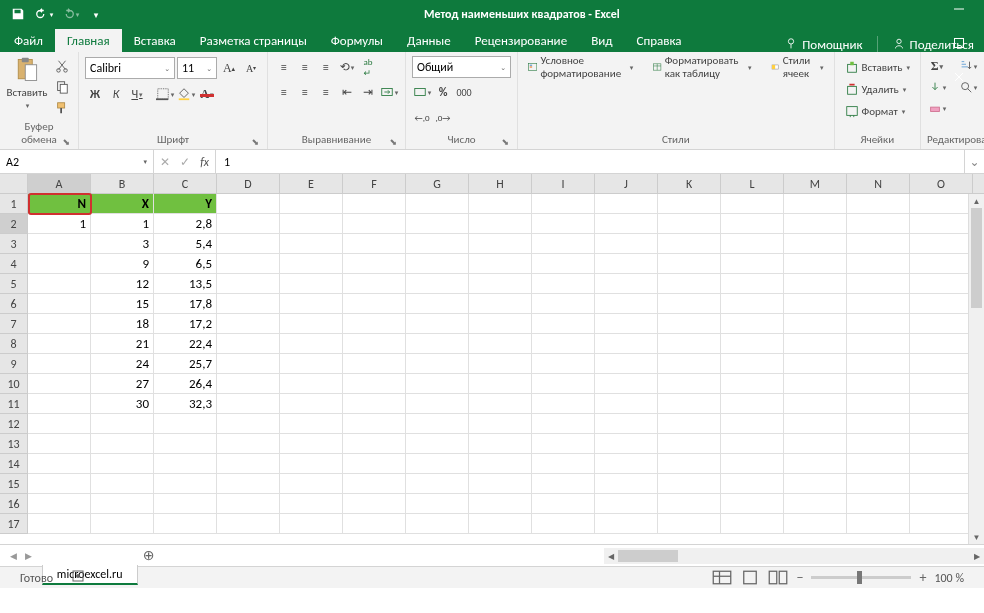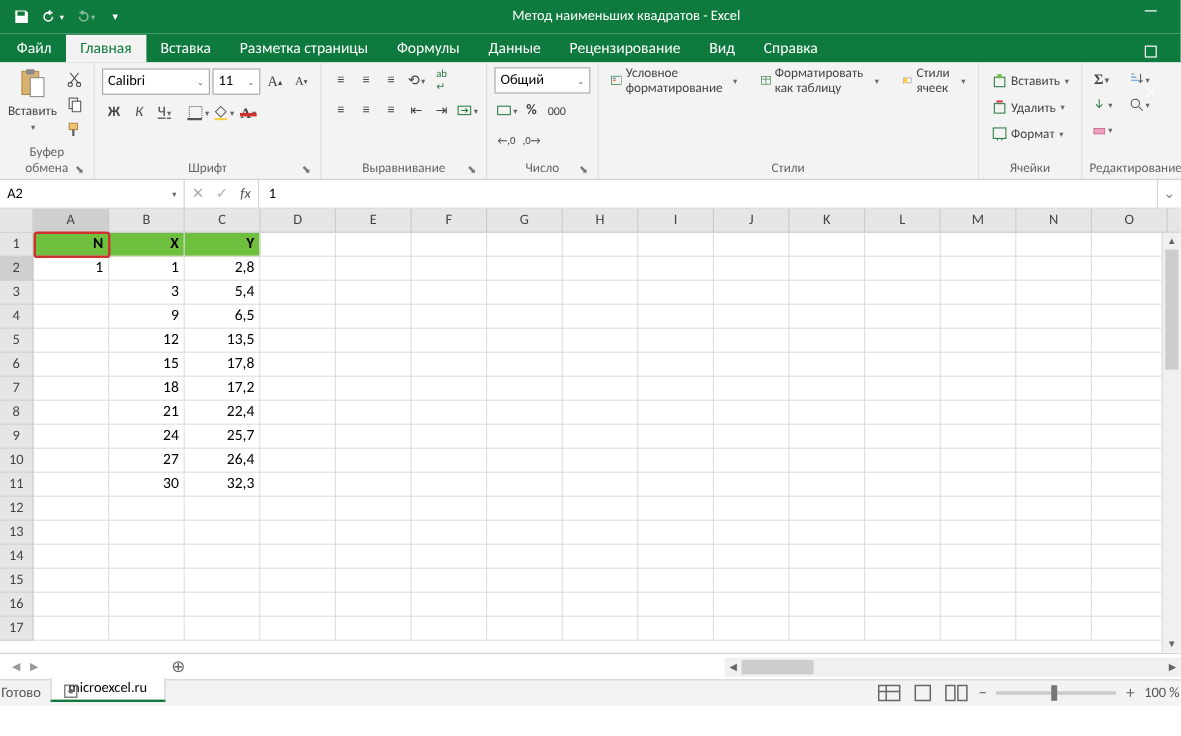--- a/index.html
+++ b/index.html
@@ -3,21 +3,21 @@
 <meta charset="utf-8">
 <style>
 * { margin: 0; padding: 0; box-sizing: border-box; font-family: "Segoe UI", Calibri, sans-serif; }
 body { width: 984px; height: 613px; overflow: hidden; background: #fff; font-size: 12px; user-select: none; }
 
 
 .titlebar { height: 28px; background: #0e7a3d; display: flex; align-items: center; color: #fff; }
 .qat { display: flex; align-items: center; gap: 2px; padding-left: 6px; }
 .qat-btn { width: 24px; height: 24px; display: flex; align-items: center; justify-content: center; }
 .qat-btn svg { width: 14px; height: 14px; }
-.title-text { flex: 1; text-align: center; font-size: 12px; font-weight: 400; }
+.title-text { flex: 1; text-align: center; font-size: 12px; font-weight: 700; }
 .title-right { display: flex; align-items: center; gap: 6px; padding-right: 2px; flex-direction: column; }
 .login-btn { background: #fff; color: #333; padding: 1px 10px; font-size: 12px; border: 1px solid #ccc; }
 .win-btn { width: 42px; height: 28px; display: flex; align-items: center; justify-content: center; }
 .win-btn svg { width: 12px; height: 12px; }
 
 
 .tabs { height: 24px; background: #0e7a3d; display: flex; align-items: flex-end; padding-left: 2px; }
 .tab { padding: 4px 12px; color: #fff; font-size: 13px; cursor: pointer; }
 .tab.active { background: #f3f3f3; color: #0e7a3d; }
 .tabs-right { margin-left: auto; display: flex; align-items: center; padding-right: 10px; gap: 14px; color: #fff; font-size: 13px; }
@@ -72,21 +72,21 @@
 .sheet-bar { height: 22px; border-top: 1px solid #d4d4d4; display: flex; align-items: center; background: #fff; }
 .sheet-nav { display: flex; gap: 8px; padding: 0 10px; color: #999; font-size: 9px; }
 .sheet-tab { padding: 2px 14px; border: 1px solid #ccc; border-top: none; background: #fff; font-size: 12px; border-bottom: 2px solid #0e7a3d; margin-top: 39px; }
 .sheet-add { width: 22px; text-align: center; color: #666; font-size: 14px; }
 .hscroll { margin-left: auto; width: 380px; height: 16px; background: #f0f0f0; display: flex; align-items: center; position: relative; }
 .hscroll .arrow { width: 14px; text-align: center; font-size: 8px; color: #666; }
 .hscroll .track { flex: 1; position: relative; height: 12px; }
 .hscroll .thumb { position: absolute; left: 0; width: 60px; top: 0; bottom: 0; background: #cdcdcd; }
 
 
-.status-bar { height: 22px; background: #f3f3f3; border-top: 1px solid #d4d4d4; display: flex; align-items: center; padding: 0 1px; font-size: 12px; color: #555; }
+.status-bar { height: 22px; background: #f3f3f3; border-top: 1px solid #d4d4d4; display: flex; align-items: center; padding: 0 20px; font-size: 12px; color: #555; }
 .status-right { margin-left: auto; display: flex; align-items: center; gap: 8px; }
 .view-btn { width: 20px; height: 16px; display: flex; align-items: center; justify-content: center; }
 .zoom-slider { width: 100px; height: 3px; background: #ccc; position: relative; }
 .zoom-slider .tick { position: absolute; top: -4px; left: 48px; width: 1px; height: 11px; background: #888; }
 .zoom-slider .handle { position: absolute; top: -5px; left: 46px; width: 5px; height: 13px; background: #777; }
 </style>
 </head>
 <body>
 
 <div class="titlebar">
@@ -143,20 +143,37 @@
 <div class="tabs">
   <div class="tab">Файл</div>
   <div class="tab active">Главная</div>
   <div class="tab">Вставка</div>
   <div class="tab">Разметка страницы</div>
   <div class="tab">Формулы</div>
   <div class="tab">Данные</div>
   <div class="tab">Рецензирование</div>
   <div class="tab">Вид</div>
   <div class="tab">Справка</div>
+  <div class="tabs-right">
+    <div style="display:flex;align-items:center;gap:4px">
+        <svg width="14" height="14" viewBox="0 0 16 16">
+          <circle cx="8" cy="5" r="3" fill="none" stroke="#fff"></circle>
+          <path d="M8 8v5" stroke="#fff"></path>
+        </svg>
+        <span>Помощник</span>
+      </div>
+    <div class="sep"></div>
+    <div style="display:flex;align-items:center;gap:4px">
+        <svg width="14" height="14" viewBox="0 0 16 16">
+          <circle cx="8" cy="5" r="2.5" fill="none" stroke="#fff"></circle>
+          <path d="M4 13c0-2 2-3 4-3s4 1 4 3" fill="none" stroke="#fff"></path>
+        </svg>
+        <span>Поделиться</span>
+      </div>
+  </div>
 </div>
 
 <div class="ribbon">
 
   <div class="group">
     <div class="group-body">
       <div class="big-btn">
         <svg viewBox="0 0 32 32">
             <rect x="6" y="4" width="16" height="22" fill="#d9b26f" stroke="#b08b48"></rect>
             <rect x="10" y="2" width="8" height="5" rx="1" fill="#888"></rect>
@@ -260,21 +277,21 @@
             </svg>
             <span class="dd-caret">▾</span>
           </div>
       </div>
     </div>
     <div class="group-label"><span>Выравнивание</span><span class="launcher">⬊</span></div>
   </div>
 
   <div class="group">
     <div class="group-body" style="flex-direction:column;gap:3px">
-      <div class="font-select" style="width:80px">
+      <div class="font-select" style="width:99px">
           <span>Общий</span>
           <span class="dd-caret">⌄</span>
         </div>
       <div class="btn-row">
         <div class="icon-btn">
             <svg viewBox="0 0 16 16">
               <rect x="2" y="4" width="12" height="8" fill="none" stroke="#2a7a40"></rect>
             </svg>
             <span class="dd-caret">▾</span>
           </div>

